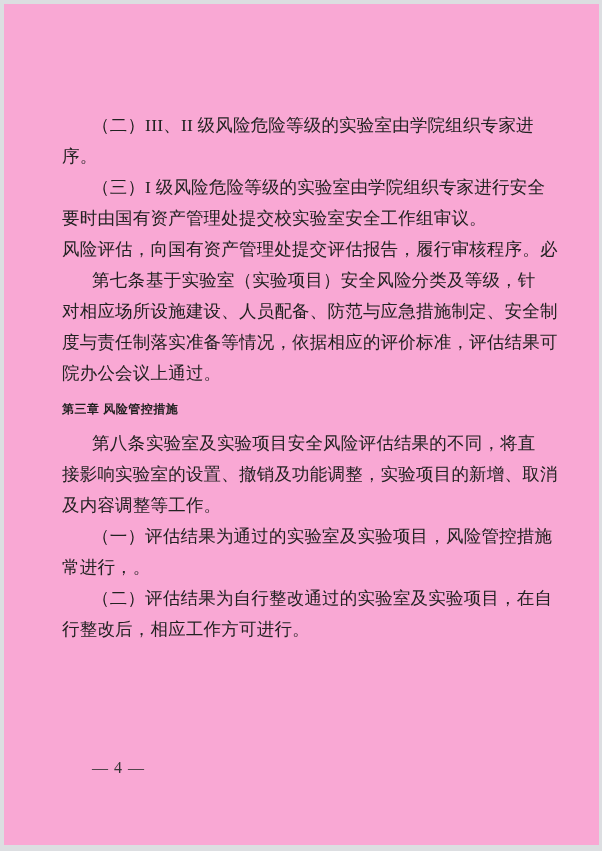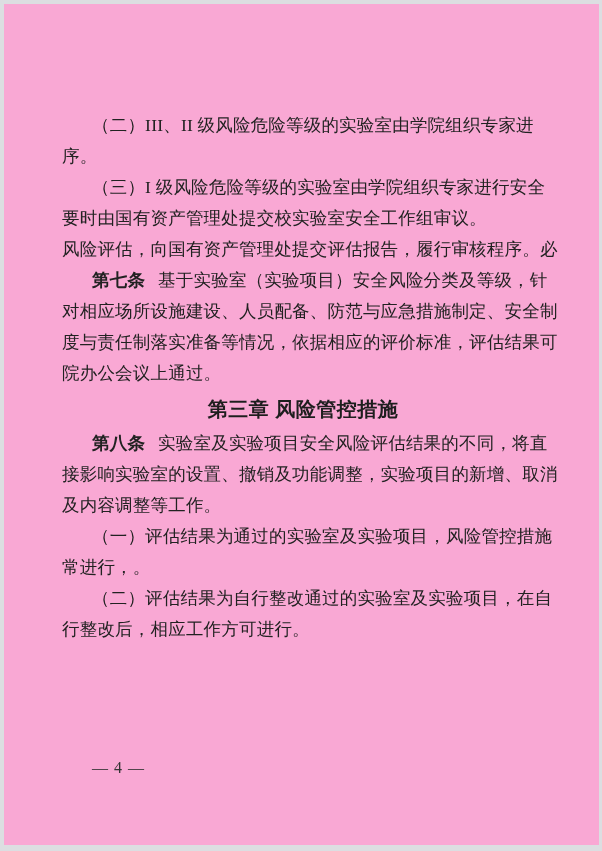--- a/index.html
+++ b/index.html
@@ -36,31 +36,30 @@
     height: 31px;
     line-height: 31px;
     font-size: 17.5px;
     letter-spacing: 0.2px;
     white-space: nowrap;
   }
   .indent {
     text-indent: 30px;
   }
   .term {
-    font-weight: 700;
+    font-weight: 400;
     font-family: "Liberation Sans", "DejaVu Sans", sans-serif;
-    margin-right: 13px;
+    margin-right: 1px;
   }
   .chapter {
     height: 31px;
     line-height: 31px;
     margin: 5px 0 3px 0;
-    text-align: center;
     font-weight: 700;
-    font-size: 20px;
+    font-size: 12px;
     letter-spacing: 0.5px;
     font-family: "Liberation Sans", "DejaVu Sans", sans-serif;
     color: #1e1e1e;
   }
   .pagenum {
     position: absolute;
     left: 88px;
     top: 752px;
     font-size: 16px;
     line-height: 24px;

